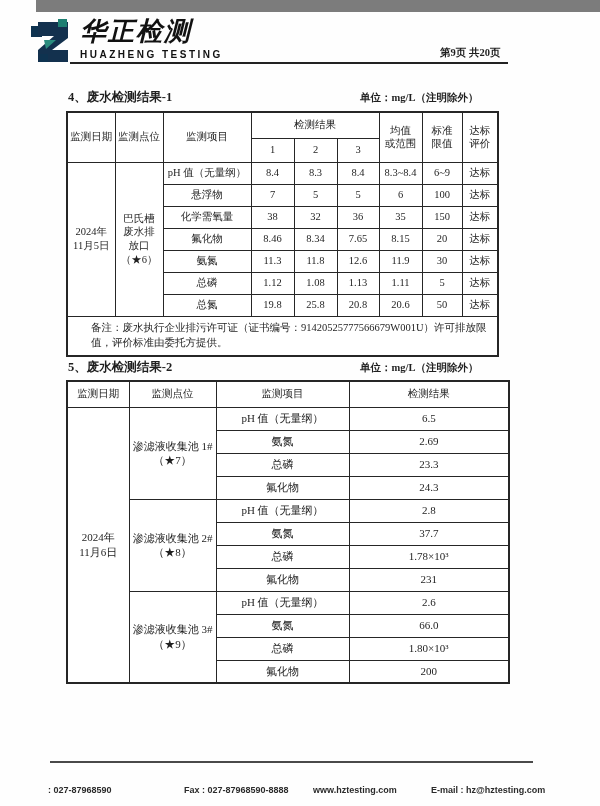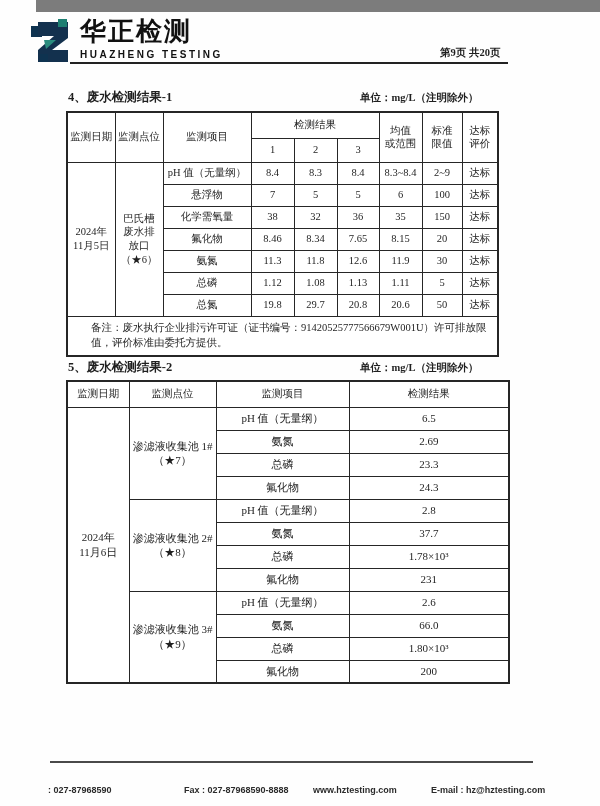--- a/index.html
+++ b/index.html
@@ -6,21 +6,21 @@
   html,body { width:600px; height:806px; }
   body { font-family:"Liberation Serif","DejaVu Serif",serif; color:#1f1f1f; background:#ffffff; }
   .page { position:relative; width:600px; height:806px; background:#fefefe; overflow:hidden; }
 
   .top-strip { position:absolute; left:36px; top:0; width:564px; height:12px; background:#7c7c7c; }
 
   
   .logo-wrap { position:absolute; left:30px; top:18px; display:flex; align-items:flex-start; }
   .logo-mark { width:44px; height:48px; }
   .logo-text { margin-left:6px; }
-  .logo-cn { font-size:26px; font-weight:700; letter-spacing:2px; color:#111; line-height:1.1; }
+  .logo-cn { font-size:26px; font-weight:700; letter-spacing:2px; color:#111; line-height:1.1;font-style:italic; }
   .logo-en { font-size:10px; font-weight:700; letter-spacing:2.5px; color:#111; margin-top:2px; font-family:"Liberation Sans",sans-serif; }
   .report-no { position:absolute; left:188px; top:46px; font-size:10.5px; font-weight:700; }
   .page-info { position:absolute; left:440px; top:46px; font-size:10.5px; font-weight:700; }
   .header-rule { position:absolute; left:70px; top:62px; width:438px; height:2px; background:#222; }
 
   
   .sec-title { position:absolute; font-size:12.5px; font-weight:700; }
   .sec-unit  { position:absolute; font-size:10.5px; font-weight:700; }
 
   
@@ -107,21 +107,21 @@
 11月5日</td>
       <td rowspan="7">巴氏槽
 废水排
 放口
 （★6）</td>
       <td>pH 值（无量纲）</td>
       <td>8.4</td>
       <td>8.3</td>
       <td>8.4</td>
       <td>8.3~8.4</td>
-      <td>2~9</td>
+      <td>6~9</td>
       <td>达标</td>
     </tr>
     <tr class="dr">
       <td>悬浮物</td>
       <td>7</td>
       <td>5</td>
       <td>5</td>
       <td>6</td>
       <td>100</td>
       <td>达标</td>
@@ -158,21 +158,21 @@
       <td>1.12</td>
       <td>1.08</td>
       <td>1.13</td>
       <td>1.11</td>
       <td>5</td>
       <td>达标</td>
     </tr>
     <tr class="dr">
       <td>总氮</td>
       <td>19.8</td>
-      <td>29.7</td>
+      <td>25.8</td>
       <td>20.8</td>
       <td>20.6</td>
       <td>50</td>
       <td>达标</td>
     </tr>
     <tr>
       <td colspan="9" class="remark-cell">备注：废水执行企业排污许可证（证书编号：91420525777566679W001U）许可排放限值，评价标准由委托方提供。</td>
     </tr>
   </tbody>
     </table>

